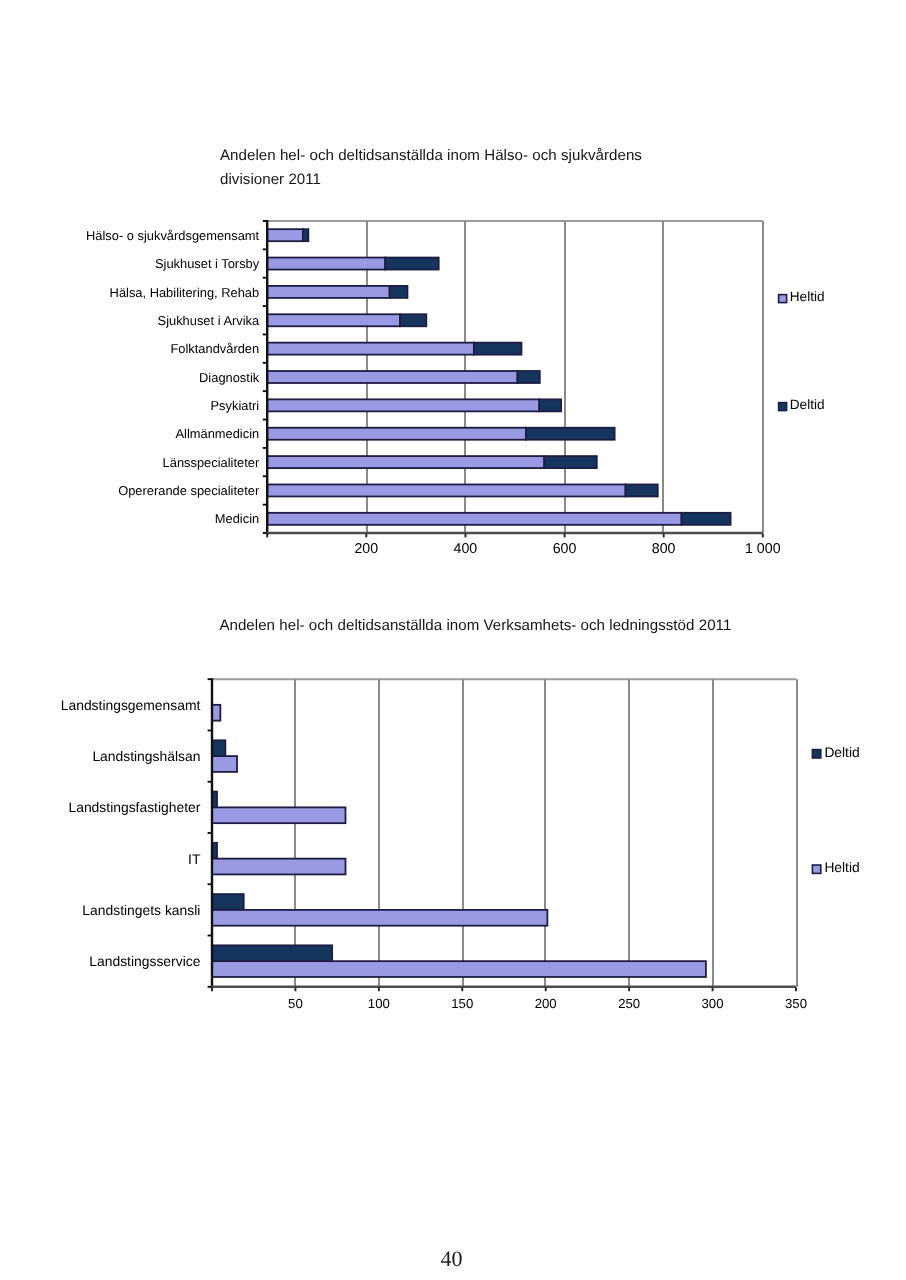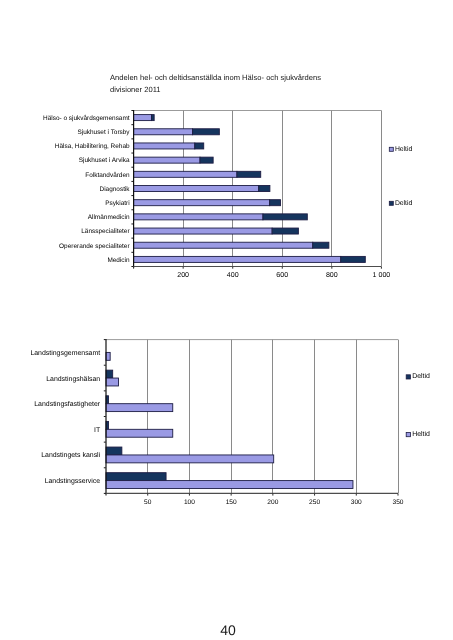--- a/index.html
+++ b/index.html
@@ -5,21 +5,21 @@
   html,body{margin:0;padding:0;}
   body{width:453px;height:640px;background:#ffffff;
        font-family:"Liberation Sans",sans-serif;overflow:hidden;position:relative;
        -webkit-font-smoothing:antialiased;text-rendering:geometricPrecision;}
   *{-webkit-font-smoothing:antialiased;}
   .page{position:absolute;left:0;top:0;width:453px;height:640px;margin-top:28px;}
   .chart-title{position:absolute;font-size:7.55px;color:#151515;line-height:12px;
                white-space:pre-line;letter-spacing:0.02px;}
   .chart-wrap{position:absolute;text-align:right;}
   svg{display:block;overflow:visible;}
-  .pageno{position:absolute;font-family:Liberation Sans, sans-serif;font-size:14px;color:#1a1a1a;line-height:8px;}
+  .pageno{position:absolute;font-family:Liberation Serif, serif;font-size:11px;color:#1a1a1a;line-height:8px;}
   text{font-family:"Liberation Sans",sans-serif;fill:#000;}
 </style>
 </head>
 <body>
 
 <div class="page">
   <div class="chart-title" style="left:110px;top:43.6px;width:280px;">Andelen hel- och deltidsanställda inom Hälso- och sjukvårdens
 divisioner 2011</div>
   <div class="chart-wrap" id="chart0" style="left:0px;top:75px;">
       <svg width="453" height="185">
@@ -100,20 +100,21 @@
         </g>
         <g>
           <rect x="389.3" y="44.3" width="4" height="4" fill="#9a9ae4" stroke="#1d1d44" stroke-width="0.8"></rect>
           <text x="394.90000000000003" y="47.699999999999996" font-size="6.8">Heltid</text>
           <rect x="389.3" y="98.3" width="4" height="4" fill="#15355e" stroke="#1d1d44" stroke-width="0.8"></rect>
           <text x="394.90000000000003" y="101.7" font-size="6.8">Deltid</text>
         </g>
       </svg>
     </div>
 
+  <div class="chart-title" style="left:109.7px;top:279px;width:330px;">Andelen hel- och deltidsanställda inom Verksamhets- och ledningsstöd 2011</div>
   <div class="chart-wrap" id="chart1" style="left:0px;top:300px;">
       <svg width="453" height="190">
         <rect x="106" y="11.6" width="292" height="153.8" fill="#ffffff"></rect>
         <line x1="106" y1="11.6" x2="398" y2="11.6" stroke="#9b9b9b" stroke-width="1"></line>
         <g>
           <line x1="147.5" y1="11.6" x2="147.5" y2="165.4" stroke="#8a8a8a" stroke-width="1"></line>
           <line x1="189.5" y1="11.6" x2="189.5" y2="165.4" stroke="#8a8a8a" stroke-width="1"></line>
           <line x1="231.5" y1="11.6" x2="231.5" y2="165.4" stroke="#8a8a8a" stroke-width="1"></line>
           <line x1="272.5" y1="11.6" x2="272.5" y2="165.4" stroke="#8a8a8a" stroke-width="1"></line>
           <line x1="314.5" y1="11.6" x2="314.5" y2="165.4" stroke="#8a8a8a" stroke-width="1"></line>

